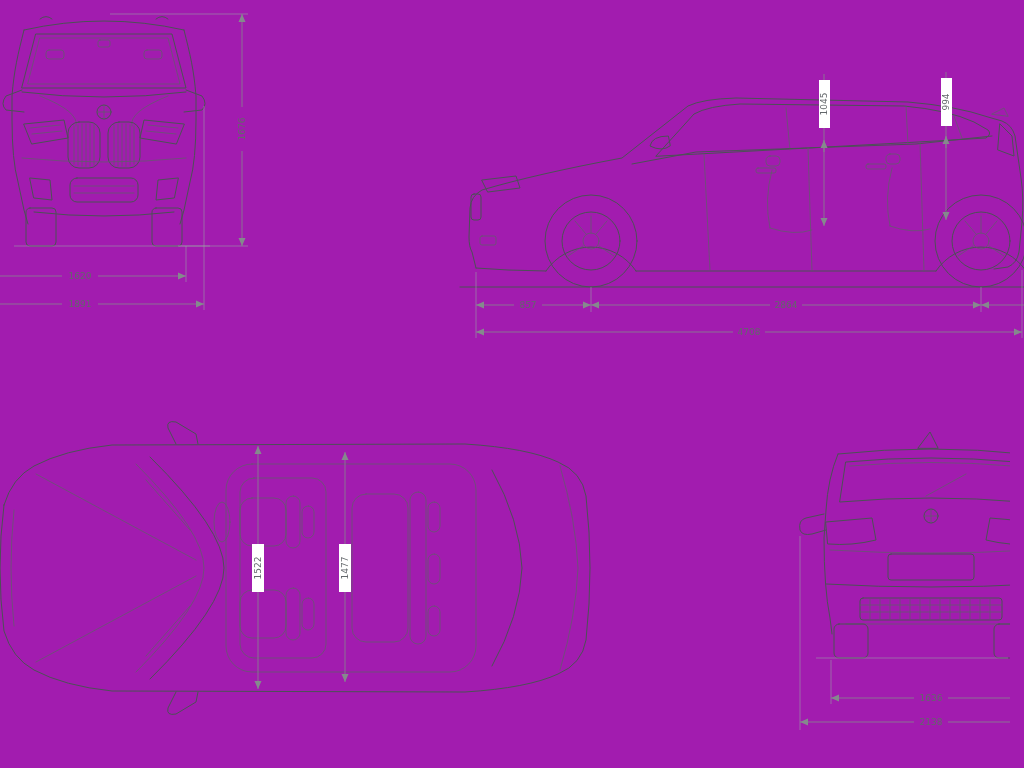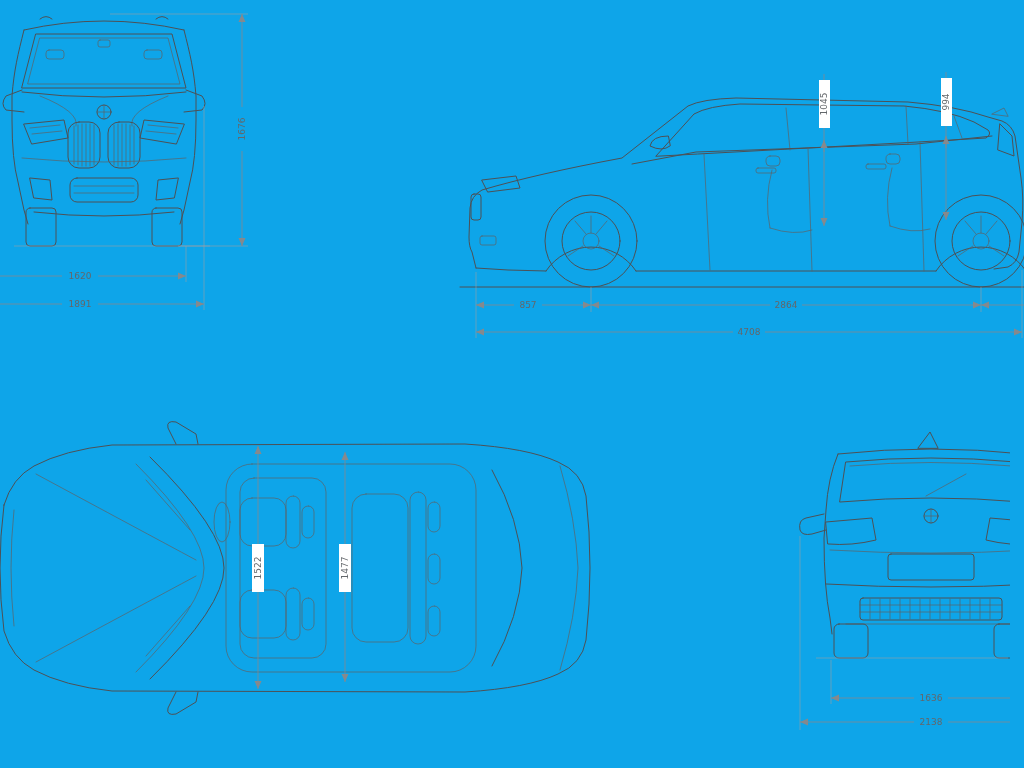--- a/index.html
+++ b/index.html
@@ -1,16 +1,16 @@
 <!DOCTYPE html>
 <html><head>
 <meta charset="utf-8">
 <style>
   html,body{margin:0;padding:0;background:#fff;}
-  .canvas{position:relative;width:1024px;height:768px;background:#0ea5e9;overflow:hidden;
+  .canvas{position:relative;width:1024px;height:768px;background:#a21caf;overflow:hidden;
           font-family:"DejaVu Sans",sans-serif;}
   .view{position:absolute;}
   svg{display:block;overflow:hidden;}
   svg *{vector-effect:non-scaling-stroke;}
   .car{stroke:#4d5156;stroke-width:1;fill:none;stroke-linecap:round;stroke-linejoin:round;}
   .carthin{stroke:#5d6166;stroke-width:.7;fill:none;stroke-linecap:round;stroke-linejoin:round;}
   .dim{stroke:#85898d;stroke-width:.8;fill:none;}
   .ext{stroke:#9aa0a5;stroke-width:.6;fill:none;}
   text{font-family:"DejaVu Sans",sans-serif;font-size:9px;fill:#63676b;}
   .lblbg{fill:#ffffff;stroke:none;}

